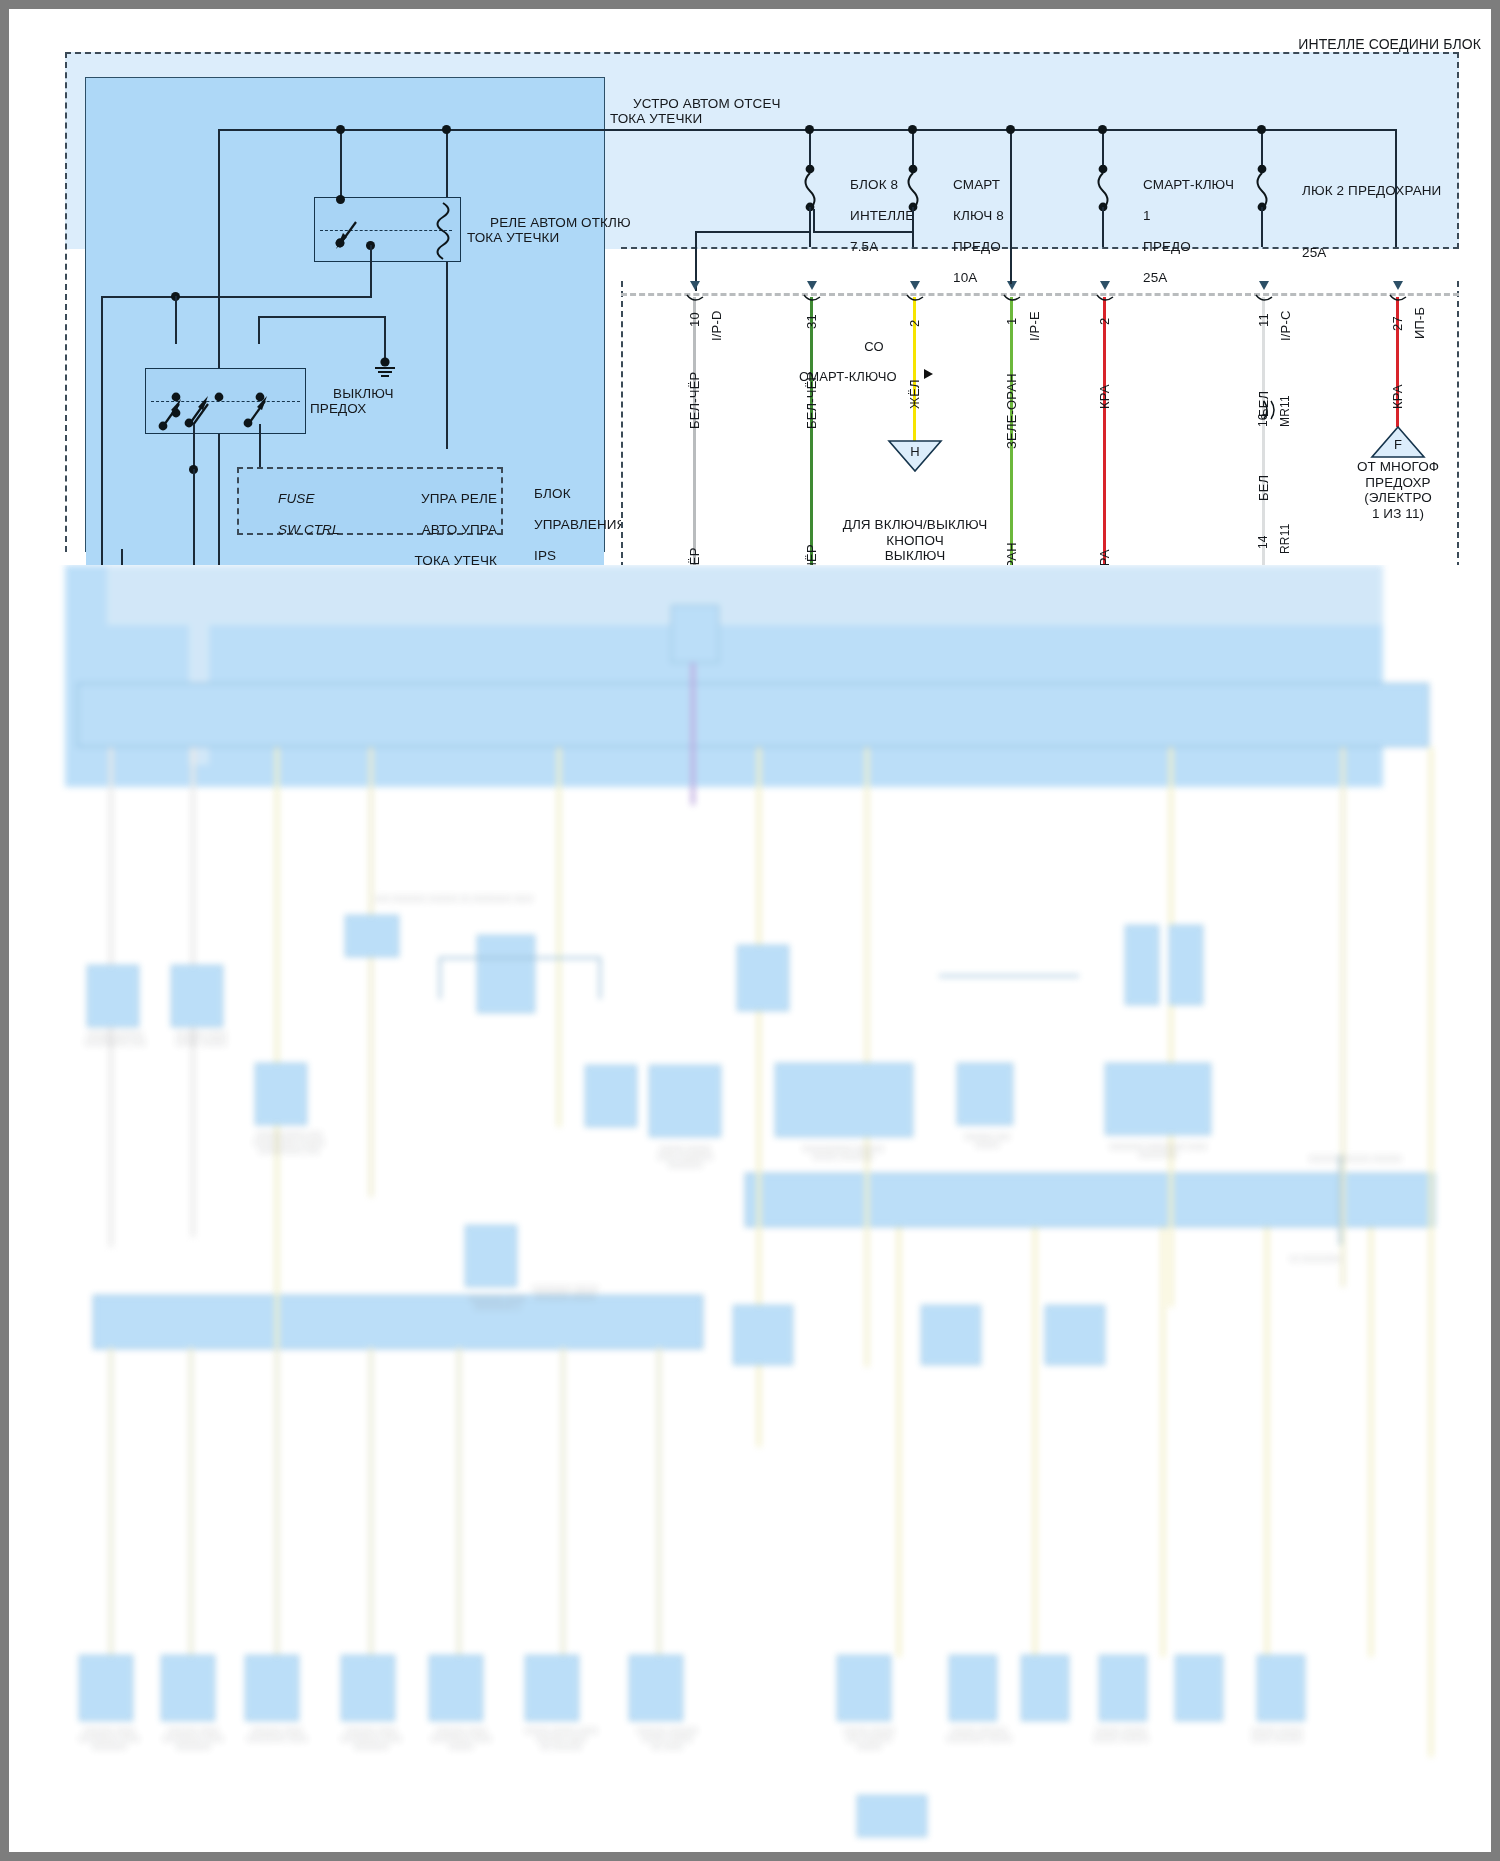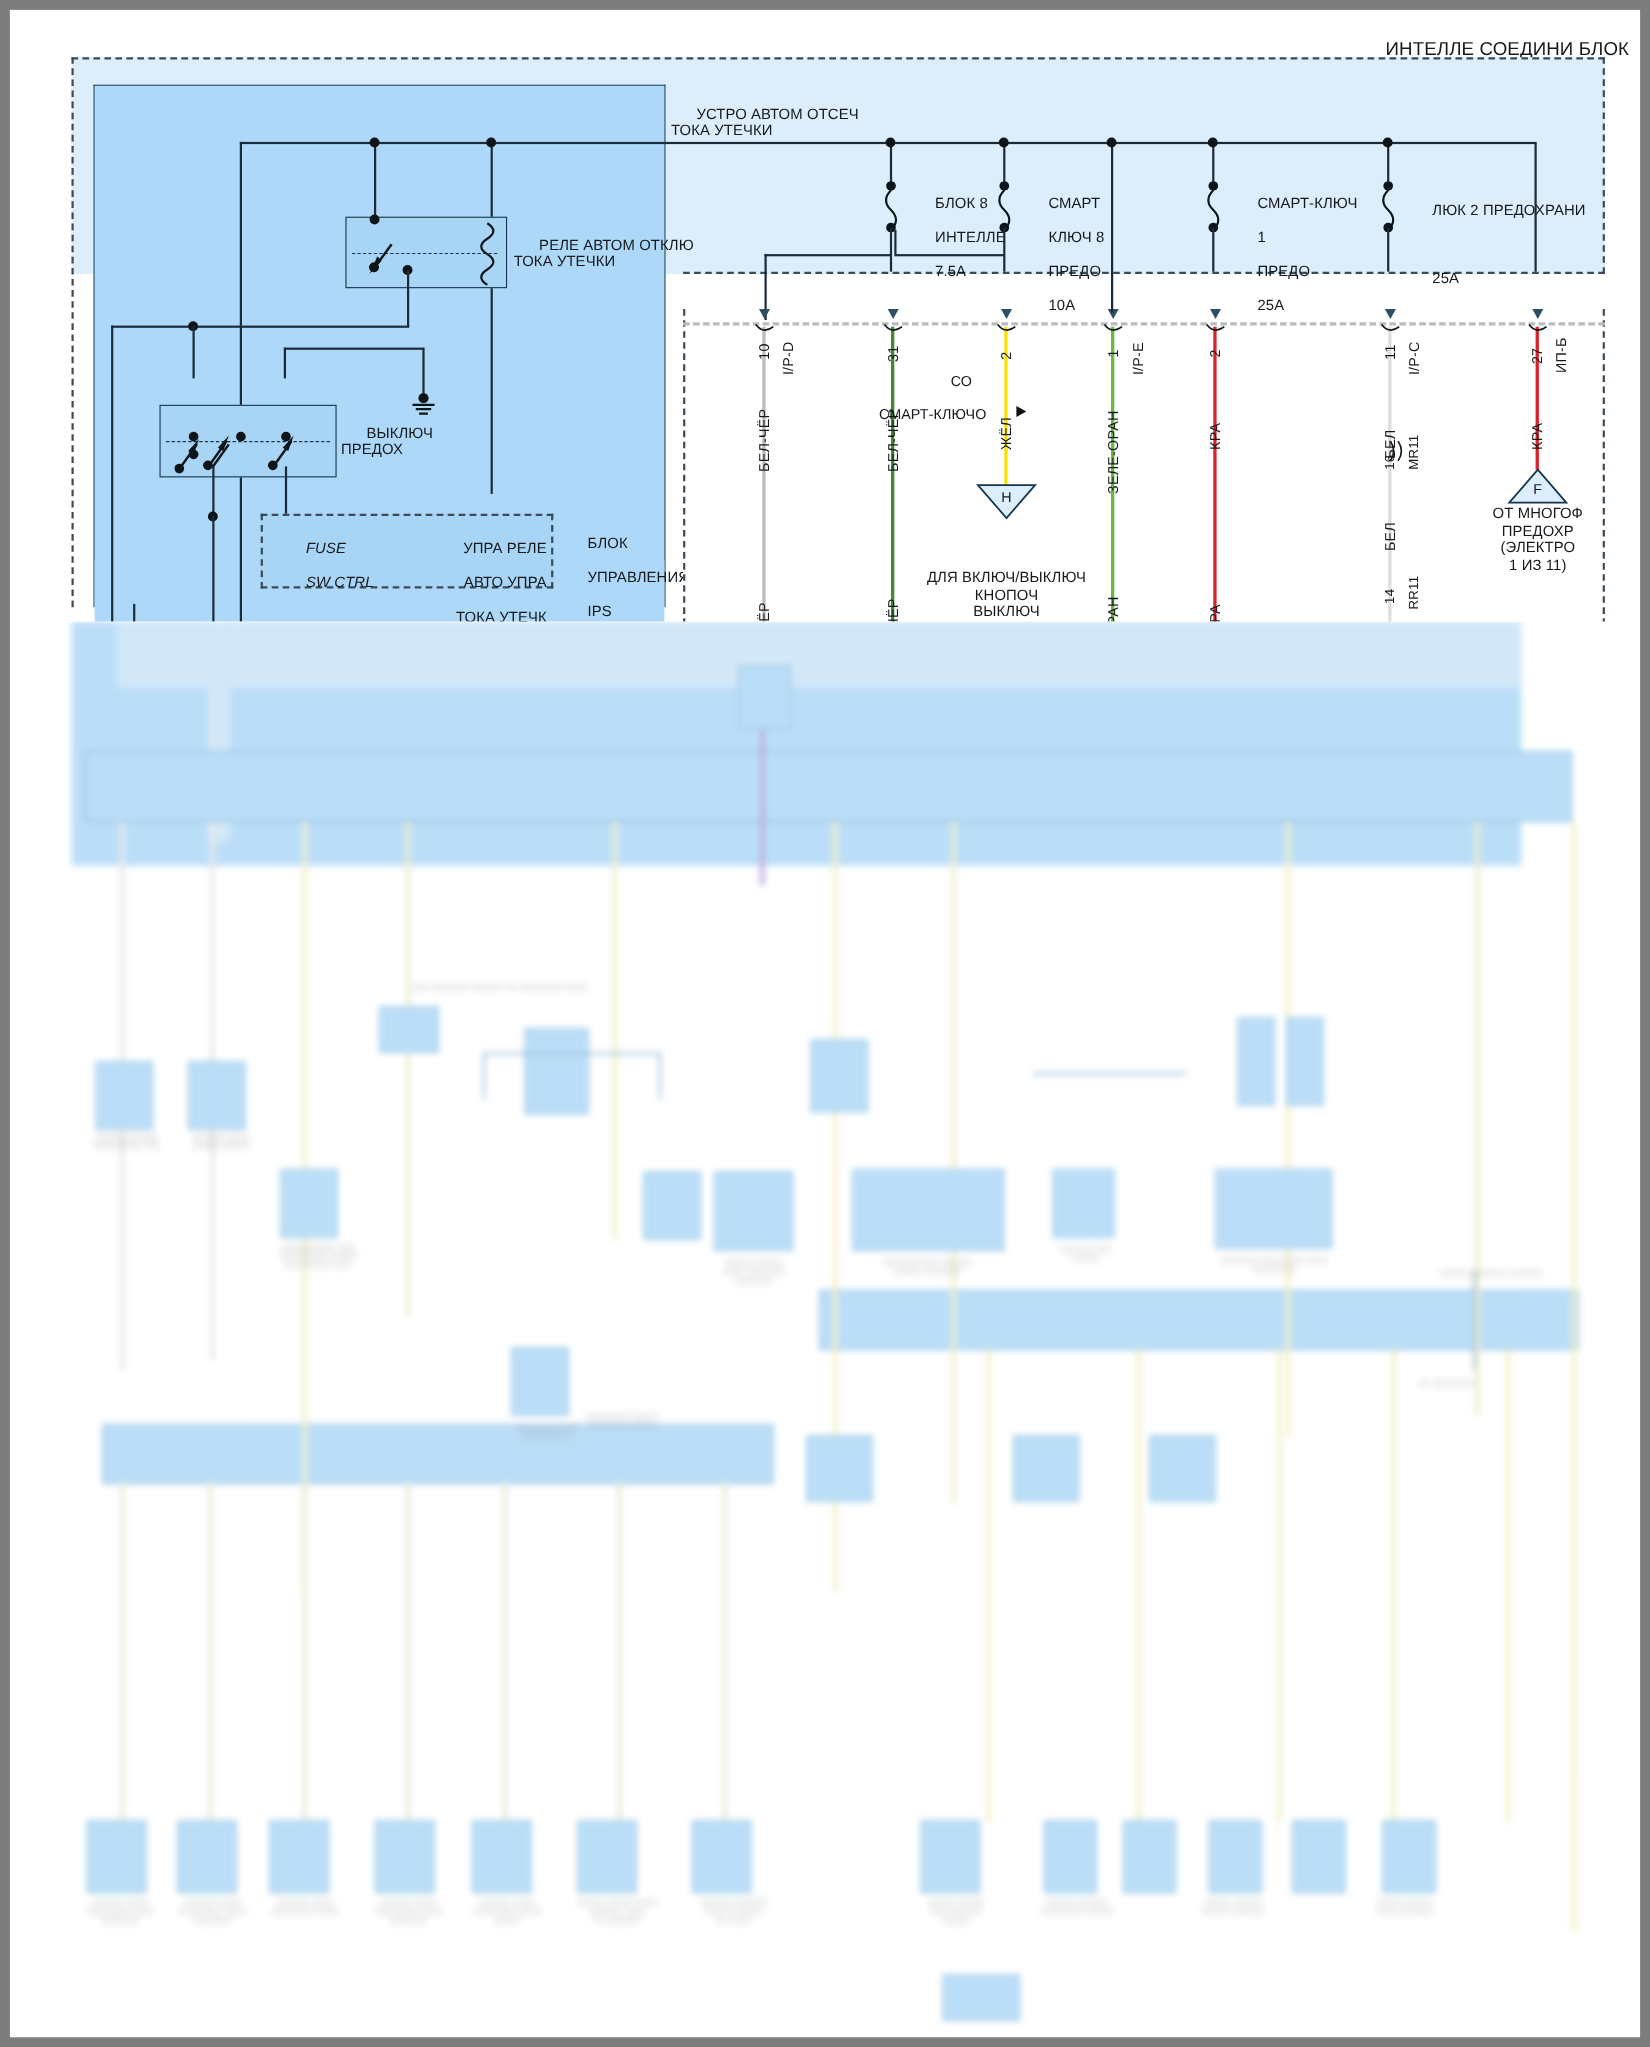--- a/index.html
+++ b/index.html
@@ -125,21 +125,21 @@
     position:absolute; left:10px; bottom:6px;
     font-size:9px; color:#b9b9b9; letter-spacing:0.3px;
   }
 </style>
 </head>
 <body>
 
 <div id="page">
   <div id="canvas">
 
-    <div class="txt" style="right:10px; top:28px; font-size:17px;">ИНТЕЛЛЕ СОЕДИНИ БЛОК</div>
+    <div class="txt" style="right:10px; top:28px; font-size:14px;">ИНТЕЛЛЕ СОЕДИНИ БЛОК</div>
 
     <div class="lightfill" style="left:56px; top:43px; width:1394px; height:197px;"></div>
 
     <div class="abs" style="left:56px; top:43px; width:1394px; height:0; border-top:2px dashed #3b4a57;"></div>
     <div class="abs" style="left:56px; top:43px; width:0; height:500px; border-left:2px dashed #3b4a57;"></div>
     <div class="abs" style="left:1448px; top:43px; width:0; height:197px; border-left:2px dashed #3b4a57;"></div>
     <div class="abs" style="left:612px; top:238px; width:838px; height:0; border-top:2px dashed #3b4a57;"></div>
 
     <div class="solidbox" style="left:76px; top:68px; width:520px; height:475px; border-bottom:none;"></div>
     <div class="bluefill" style="left:77px; top:500px; width:518px; height:60px;"></div>

